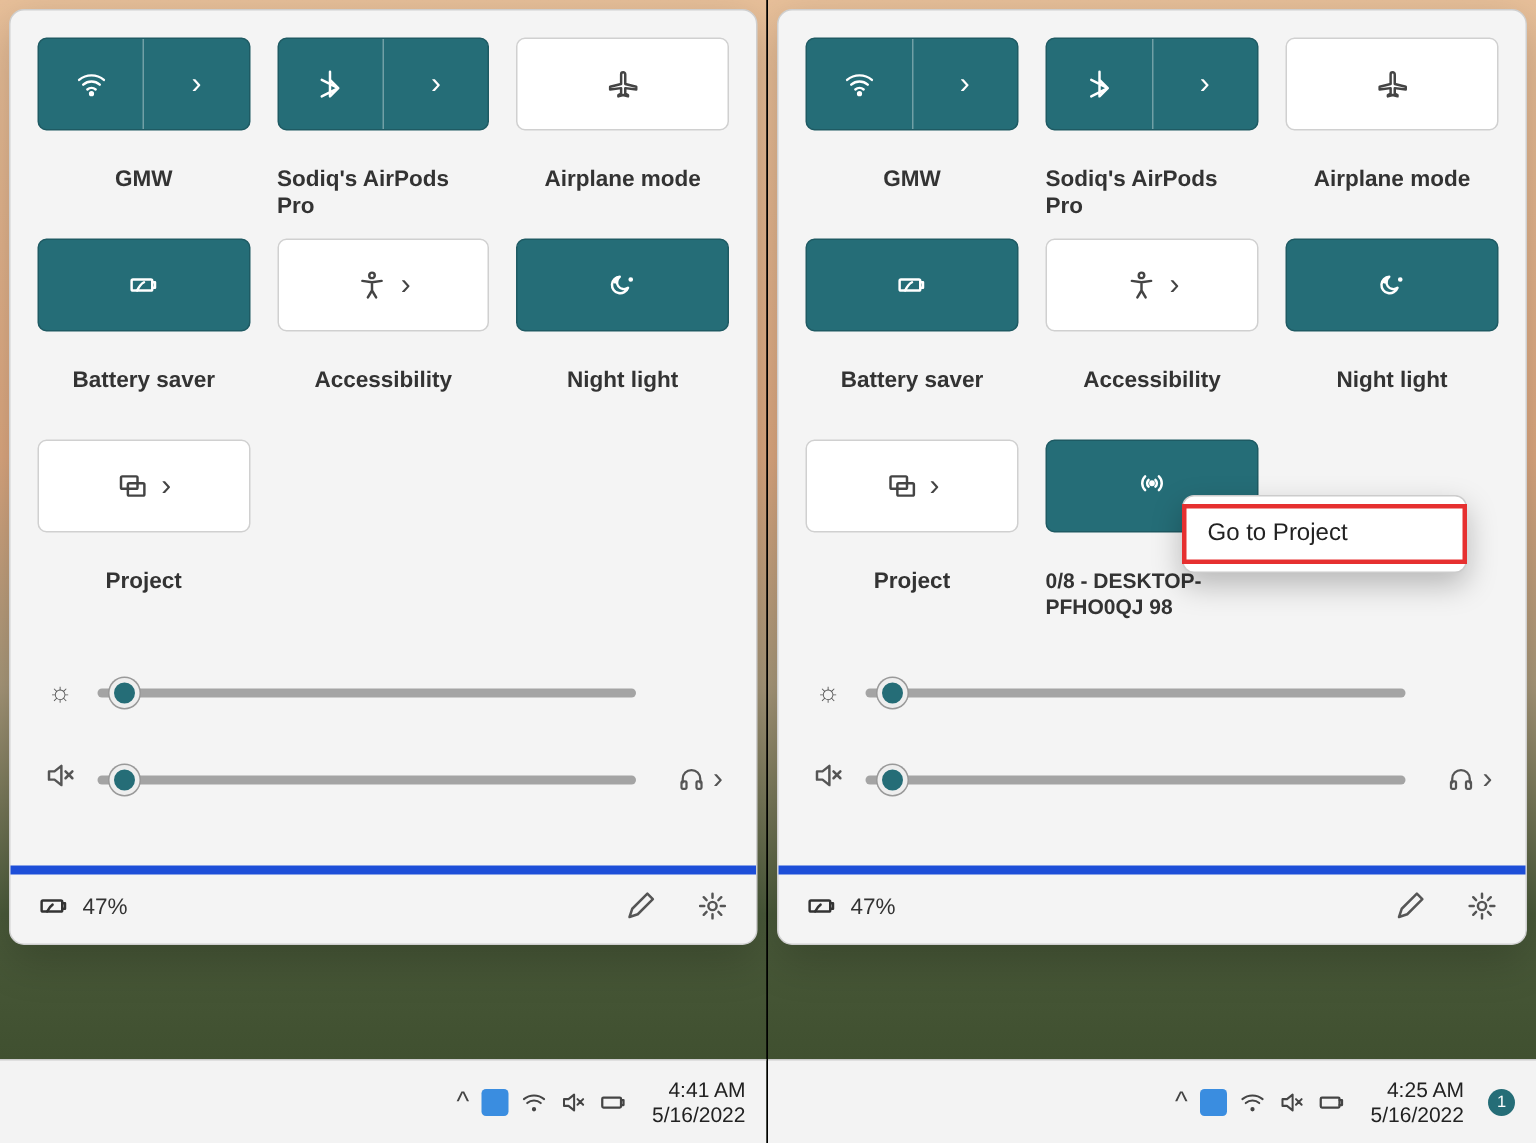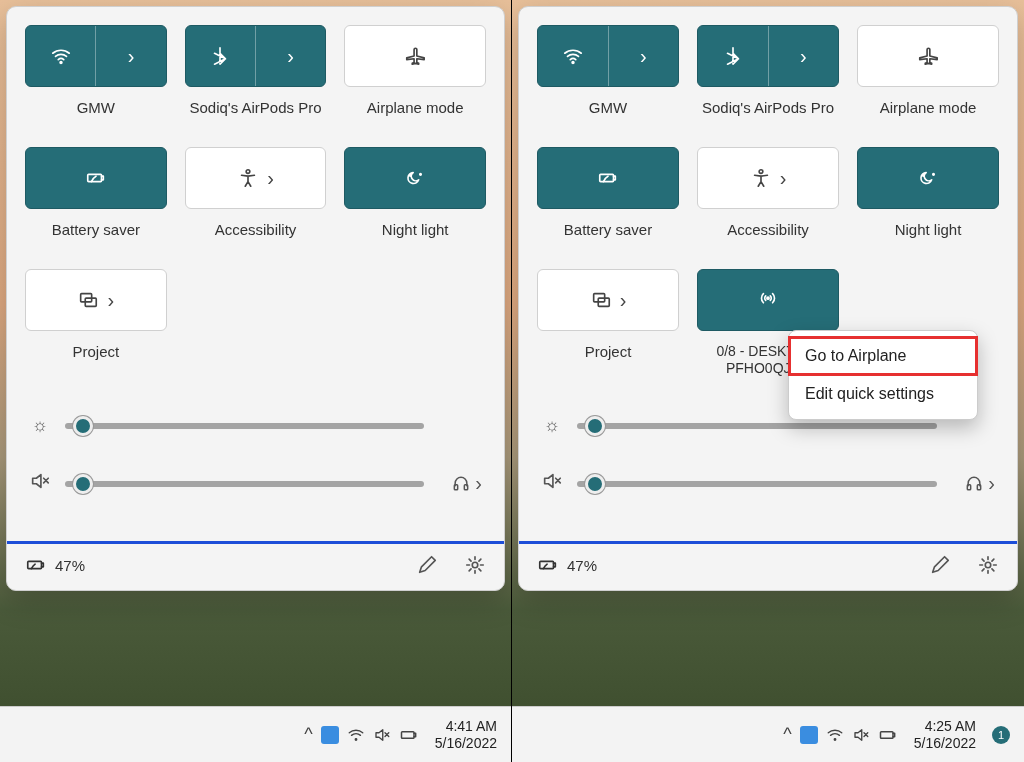--- a/index.html
+++ b/index.html
@@ -60,26 +60,26 @@
     color: #fff;
   }
   .tile.split { justify-content: space-between; padding: 0; }
   .tile.split .seg {
     flex: 1;
     display:flex; align-items:center; justify-content:center;
     height:100%;
   }
   .tile.split .seg.r { border-left: 1px solid rgba(255,255,255,0.35); }
   .tile-label {
-    text-align: center;
     font-size: 15px;
     color: #333;
-    margin-top: 12px;
+    margin-top: 24px;
     line-height: 1.2;
     min-height: 36px;
+    font-weight: bold;
   }
   .redbox { outline: 4px solid #e63030; outline-offset: -2px; border-radius: 6px; padding: 2px; }
   .redbox-contextitem { outline: 3px solid #e63030; outline-offset: -2px; }
 
   
   .sliders { padding: 26px 4px 10px 4px; }
   .slider-row {
     display: flex;
     align-items: center;
     gap: 14px;
@@ -100,21 +100,21 @@
     width: 20px;
     height: 20px;
     border-radius: 50%;
     background: #256d77;
     border: 3px solid #eee;
     box-shadow: 0 0 0 1px #999;
   }
   .slider-tail { width: 44px; display:flex; align-items:center; gap:4px; color:#555; justify-content:flex-end; }
 
   .footer {
-    border-top: 3px solid #1d4ed8;
+    border-top: 6px solid #1d4ed8;
     margin: 0 -18px;
     padding: 10px 18px 10px 18px;
     display: flex;
     align-items: center;
     justify-content: space-between;
   }
   .footer .bat { display:flex; align-items:center; gap:8px; color:#333; font-size:15px; }
   .footer .right { display:flex; align-items:center; gap:26px; color:#555; font-size:18px; }
 
   .taskbar {
@@ -462,22 +462,21 @@
           </svg>
         <svg class="ico" viewBox="0 0 24 24">
             <circle cx="12" cy="12" r="3"></circle>
             <path d="M12 3v3M12 18v3M3 12h3M18 12h3M5.6 5.6l2.1 2.1M16.3 16.3l2.1 2.1M18.4 5.6l-2.1 2.1M7.7 16.3l-2.1 2.1"></path>
           </svg>
       </div>
     </div>
   </div>
 
   <div class="context-menu" style="top:330px; left:276px;">
-    <div class="context-item redbox-contextitem">Go to Airplane</div>
-    <div class="context-item">Edit quick settings</div>
+    <div class="context-item redbox-contextitem">Go to Project</div>
   </div>
 
   <div class="taskbar">
     <div class="tb-icons">
       <span style="font-size:18px;">^</span>
       <span class="chip"></span>
       <svg class="ico" viewBox="0 0 24 24" style="width:18px;height:18px;">
           <path d="M3 9a14 14 0 0 1 18 0"></path>
           <path d="M6 12.5a9 9 0 0 1 12 0"></path>
           <circle cx="12" cy="18" r="1" fill="currentColor"></circle>

